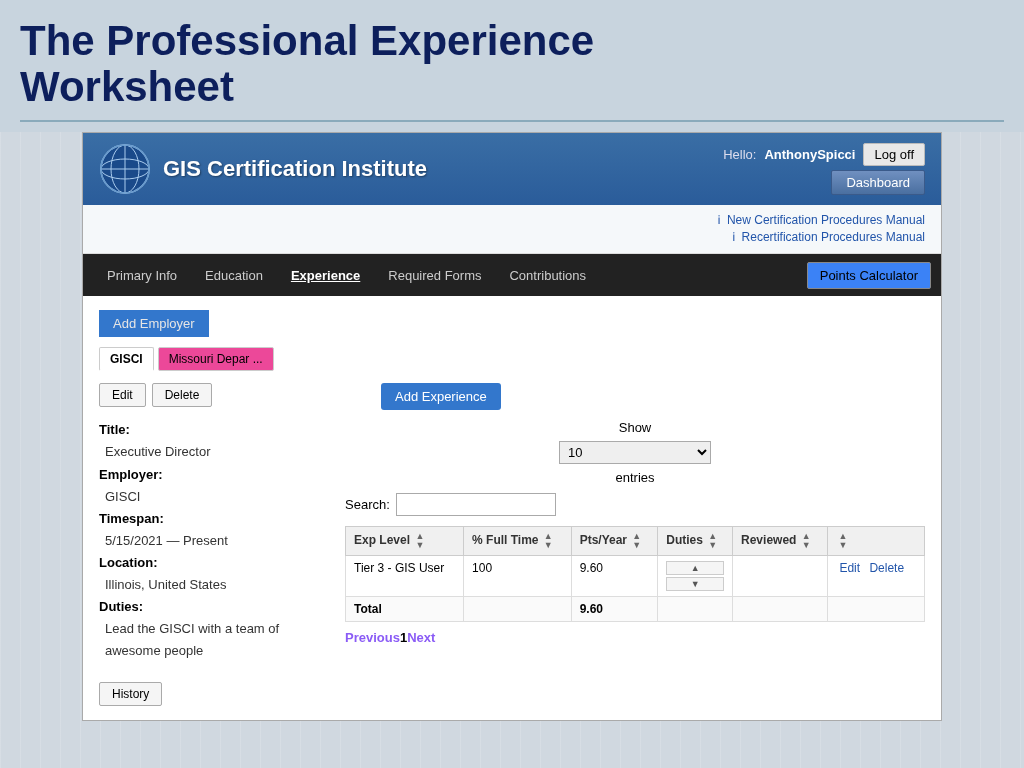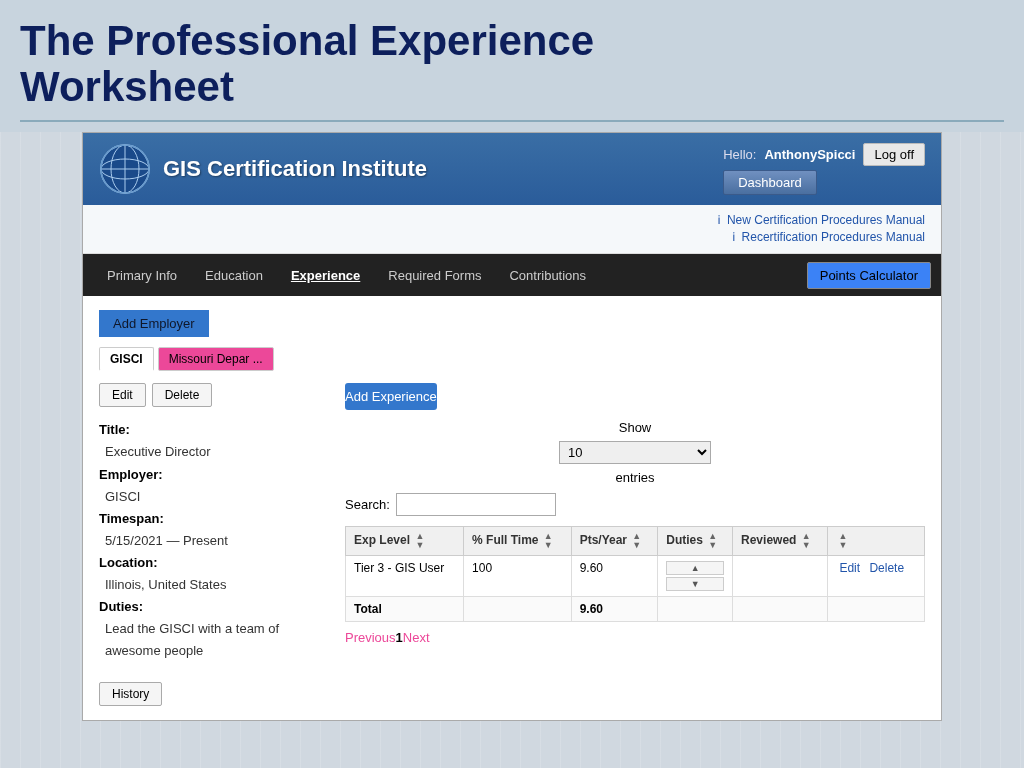--- a/index.html
+++ b/index.html
@@ -63,21 +63,21 @@
     }
     .header-title {
       color: #fff;
       font-size: 22px;
       font-weight: bold;
       text-shadow: 1px 1px 2px rgba(0,0,0,0.4);
     }
     .header-right {
       display: flex;
       flex-direction: column;
-      align-items: flex-start;
+      align-items: flex-end;
       gap: 4px;
     }
     .header-user-row {
       display: flex;
       align-items: center;
       gap: 8px;
     }
     .hello-text {
       color: #dde;
       font-size: 13px;
@@ -161,21 +161,21 @@
     }
 
     
     .content-area {
       padding: 14px 16px;
       background: #fff;
     }
 
     .add-employer-btn {
       background: #3377cc;
-      color: #0f172a;
+      color: #e5e5e5;
       border: none;
       padding: 6px 14px;
       font-size: 13px;
       cursor: pointer;
       border-radius: 0;
       margin-bottom: 10px;
     }
 
     
     .employer-tabs {
@@ -276,25 +276,26 @@
       padding: 3px 6px;
       font-size: 13px;
       width: 160px;
     }
 
     
     .add-exp-btn {
       background: #3377cc;
       color: #fff;
       border: none;
-      padding: 6px 0;
+      padding: 6px 14px;
       font-size: 13px;
       cursor: pointer;
       border-radius: 3px;
       margin-bottom: 10px;
+      margin-left: 36px;
     }
 
     
     .exp-table {
       width: 100%;
       border-collapse: collapse;
       font-size: 12px;
     }
     .exp-table th {
       background: #f0f0f0;
@@ -337,22 +338,23 @@
       color: #666;
       font-size: 9px;
     }
 
     
     .pagination {
       margin-top: 8px;
       font-size: 13px;
     }
     .pagination a {
-      color: #ec4899;
+      color: #8b5cf6;
       text-decoration: none;
+      font-weight: bold;
     }
     .pagination .current-page {
       font-weight: bold;
     }
   </style>
 </head>
 <body>
 
 <div class="page-title-area">
   <div class="page-title">

